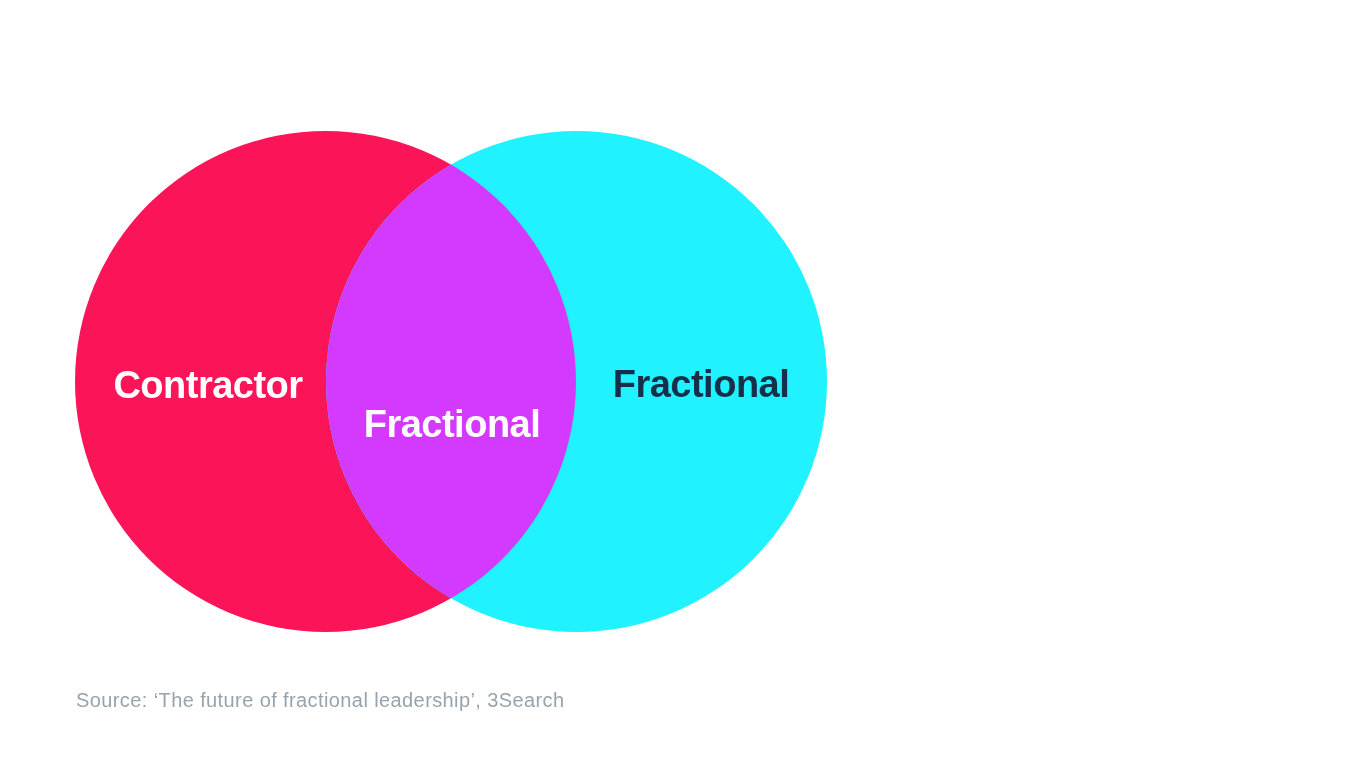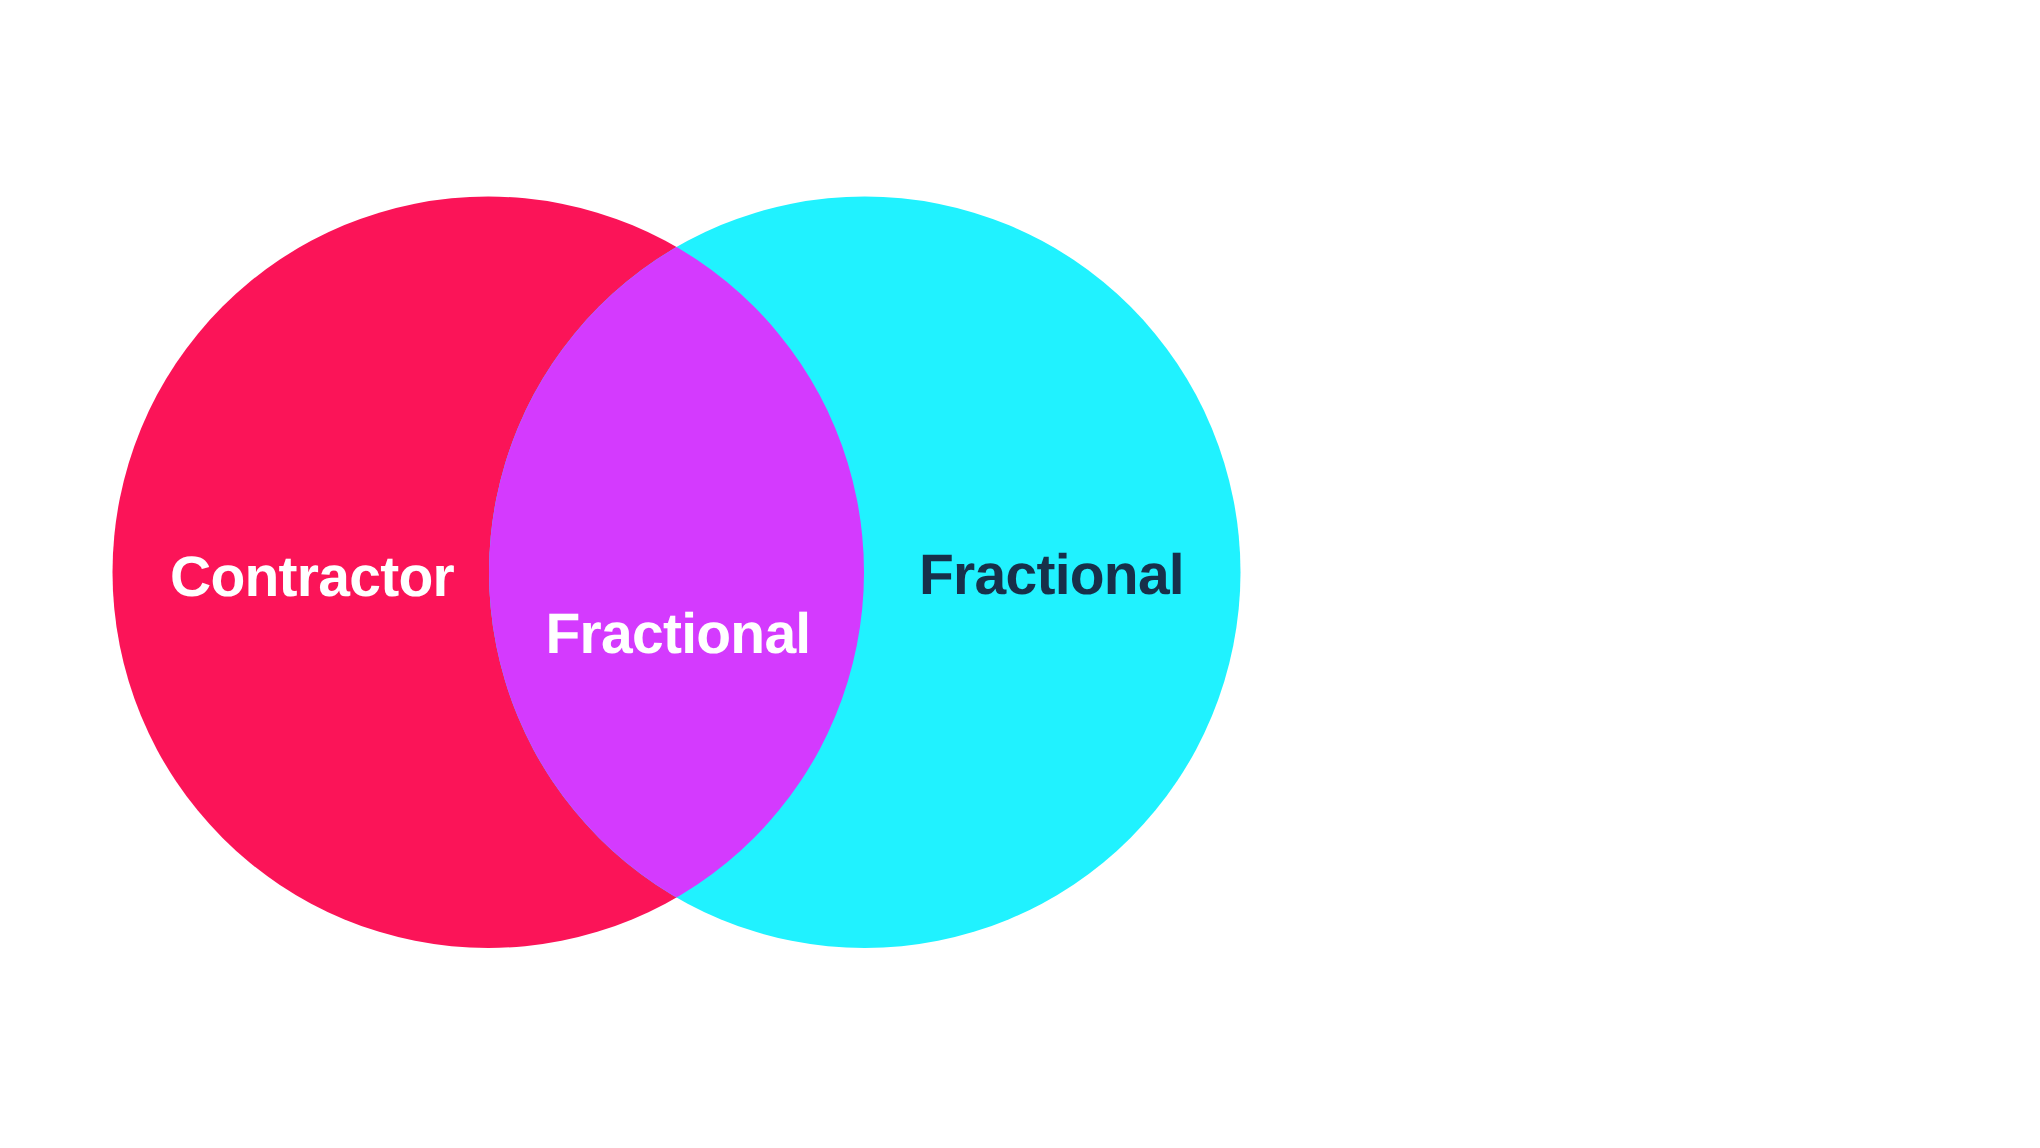--- a/index.html
+++ b/index.html
@@ -79,14 +79,15 @@
   </svg>
 
   <div class="label label-contractor" style="color: rgb(255, 255, 255);">Contractor</div>
 
   <div class="label label-overlap" style="color: rgb(255, 255, 255);">
     <div>Fractional</div>
   </div>
 
   <div class="label label-consultant" style="color: rgb(23, 48, 74);">Fractional</div>
 
+  <div class="source-caption" style="color: rgb(152, 163, 172);">Source: ‘The future of fractional leadership’, 3Search</div>
 
 </div>
 
 </body></html>

